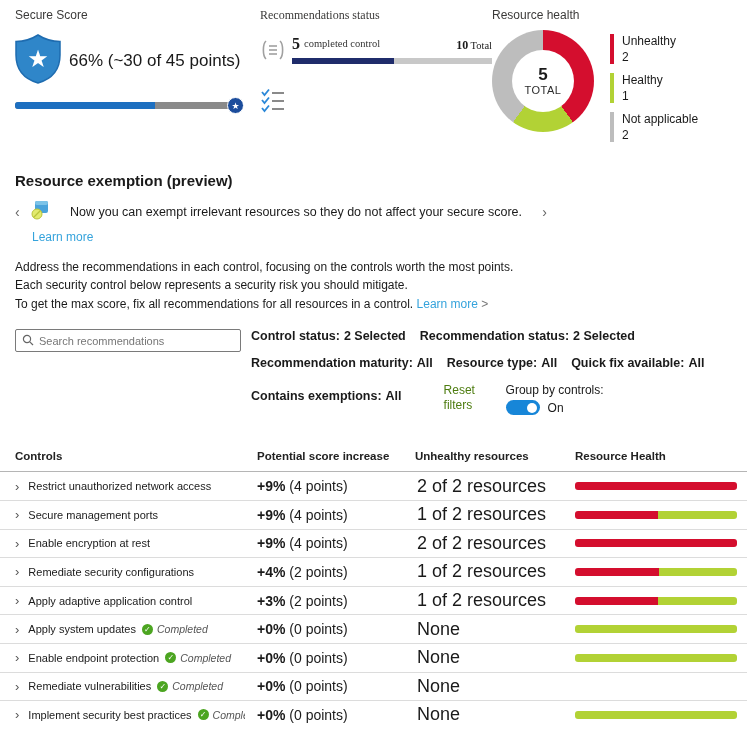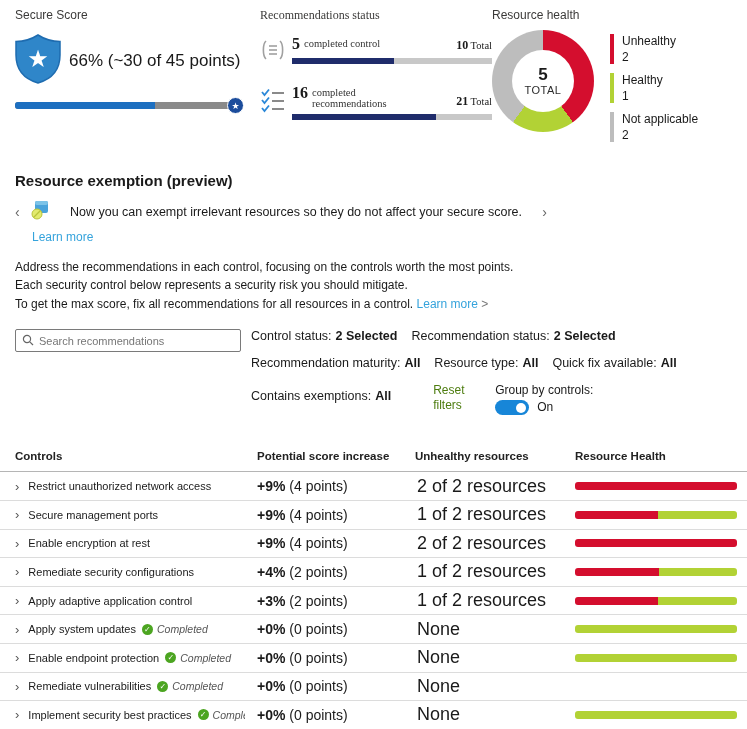--- a/index.html
+++ b/index.html
@@ -61,25 +61,25 @@
 
   
   .filter-area { display: flex; margin: 16px 0 0 15px; }
   .search-box { width: 226px; height: 23px; border: 1px solid #7a7a7a; border-radius: 2px;
     display: flex; align-items: center; padding: 0 6px; flex: none; }
   .search-box input { border: none; outline: none; font-size: 11px; width: 100%; margin-left: 5px;
     font-family: "Liberation Sans", sans-serif; color: #444; }
   .search-box input::placeholder { color: #767676; }
   .filters-col { margin-left: 10px; font-size: 12.5px; flex: 1; }
   .filters-line { margin-bottom: 13px; display: flex; align-items: flex-start; }
-  .fpair { margin-right: 14px; white-space: nowrap; }
+  .fpair { margin-right: 14px; white-space: nowrap; font-weight: bold; }
   .fpair b { margin-left: 4px; }
   .reset-link { color: #4d7c0f; font-size: 12px; width: 46px; line-height: 1.25; margin-left: 28px; cursor: pointer; flex: none; }
   .groupby { margin-left: 16px; font-size: 12px; }
-  .toggle-row { display: flex; margin-top: 3px; }
+  .toggle-row { display: flex; align-items: center; margin-top: 3px; }
   .toggle { width: 34px; height: 15px; border-radius: 8px; position: relative; cursor: pointer; }
   .toggle-knob { position: absolute; right: 3px; top: 2.5px; width: 10px; height: 10px; border-radius: 50%; background: #fff; }
   .toggle-state { font-size: 12px; margin-left: 8px; }
 
   
   .ctable { margin-top: 16px; }
   .thead, .trow { display: grid; grid-template-columns: 230px 150px 180px 1fr; align-items: center; padding-left: 15px; }
   .thead { font-size: 11.5px; font-weight: bold; color: #222; padding-top: 6px; padding-bottom: 9px; border-bottom: 1px solid #b5b5b5; }
   .th-score { padding-left: 12px; }
   .th-unhealthy { padding-left: 20px; }
@@ -148,29 +148,20 @@
       <span class="rec-icon">
         <svg width="26" height="28" viewBox="0 0 26 28">
           <path d="M2 5 L4.5 8 L9 2.5" fill="none" stroke="#2b88d8" stroke-width="1.8"></path>
           <line x1="12" y1="6" x2="24" y2="6" stroke="#8a8a8a" stroke-width="2"></line>
           <path d="M2 13 L4.5 16 L9 10.5" fill="none" stroke="#2b88d8" stroke-width="1.8"></path>
           <line x1="12" y1="14" x2="24" y2="14" stroke="#8a8a8a" stroke-width="2"></line>
           <path d="M2 21 L4.5 24 L9 18.5" fill="none" stroke="#2b88d8" stroke-width="1.8"></path>
           <line x1="12" y1="22" x2="24" y2="22" stroke="#8a8a8a" stroke-width="2"></line>
         </svg>
       </span>
-      <div class="rec-body">
-        <div class="rec-head">
-          <span><span class="rec-count">16</span><span class="rec-label">completed recommendations</span></span>
-          <span class="rec-total"><span>21</span><small> Total</small></span>
-        </div>
-        <div class="rec-bar">
-          <div class="rec-bar-fill" style="width: 72%; background: rgb(31, 44, 107);"></div>
-        </div>
-      </div>
     </div>
   </div>
 
   <div class="col-health">
     <div class="panel-title">Resource health</div>
     <div class="health-flex">
       <div class="donut" style="background: conic-gradient(rgb(212, 14, 46) 0%, rgb(212, 14, 46) 40%, rgb(178, 210, 53) 40%, rgb(178, 210, 53) 60%, rgb(189, 189, 189) 60%, rgb(189, 189, 189) 100%);">
         <div class="donut-hole">
           <span class="donut-num">5</span>
           <span class="donut-lbl">TOTAL</span>

